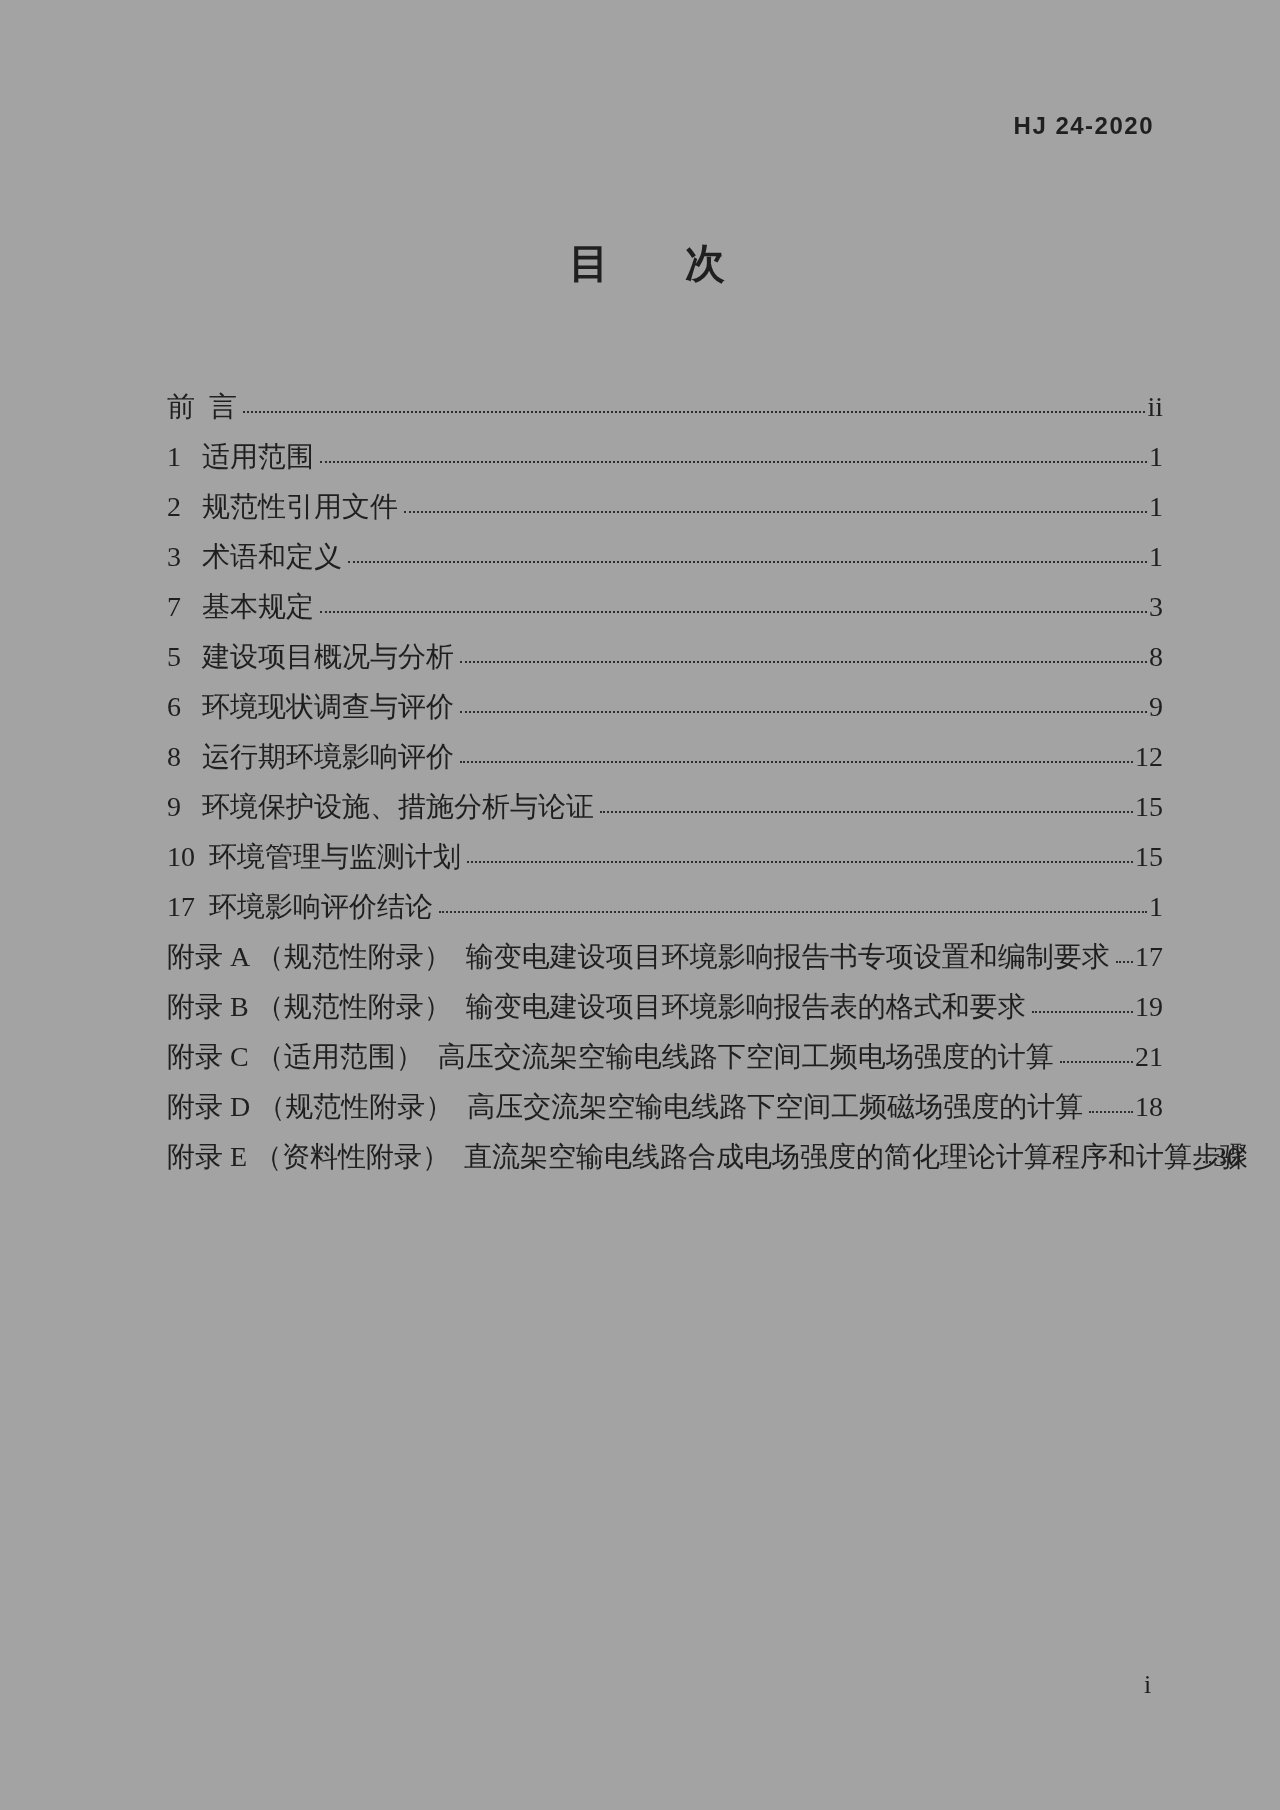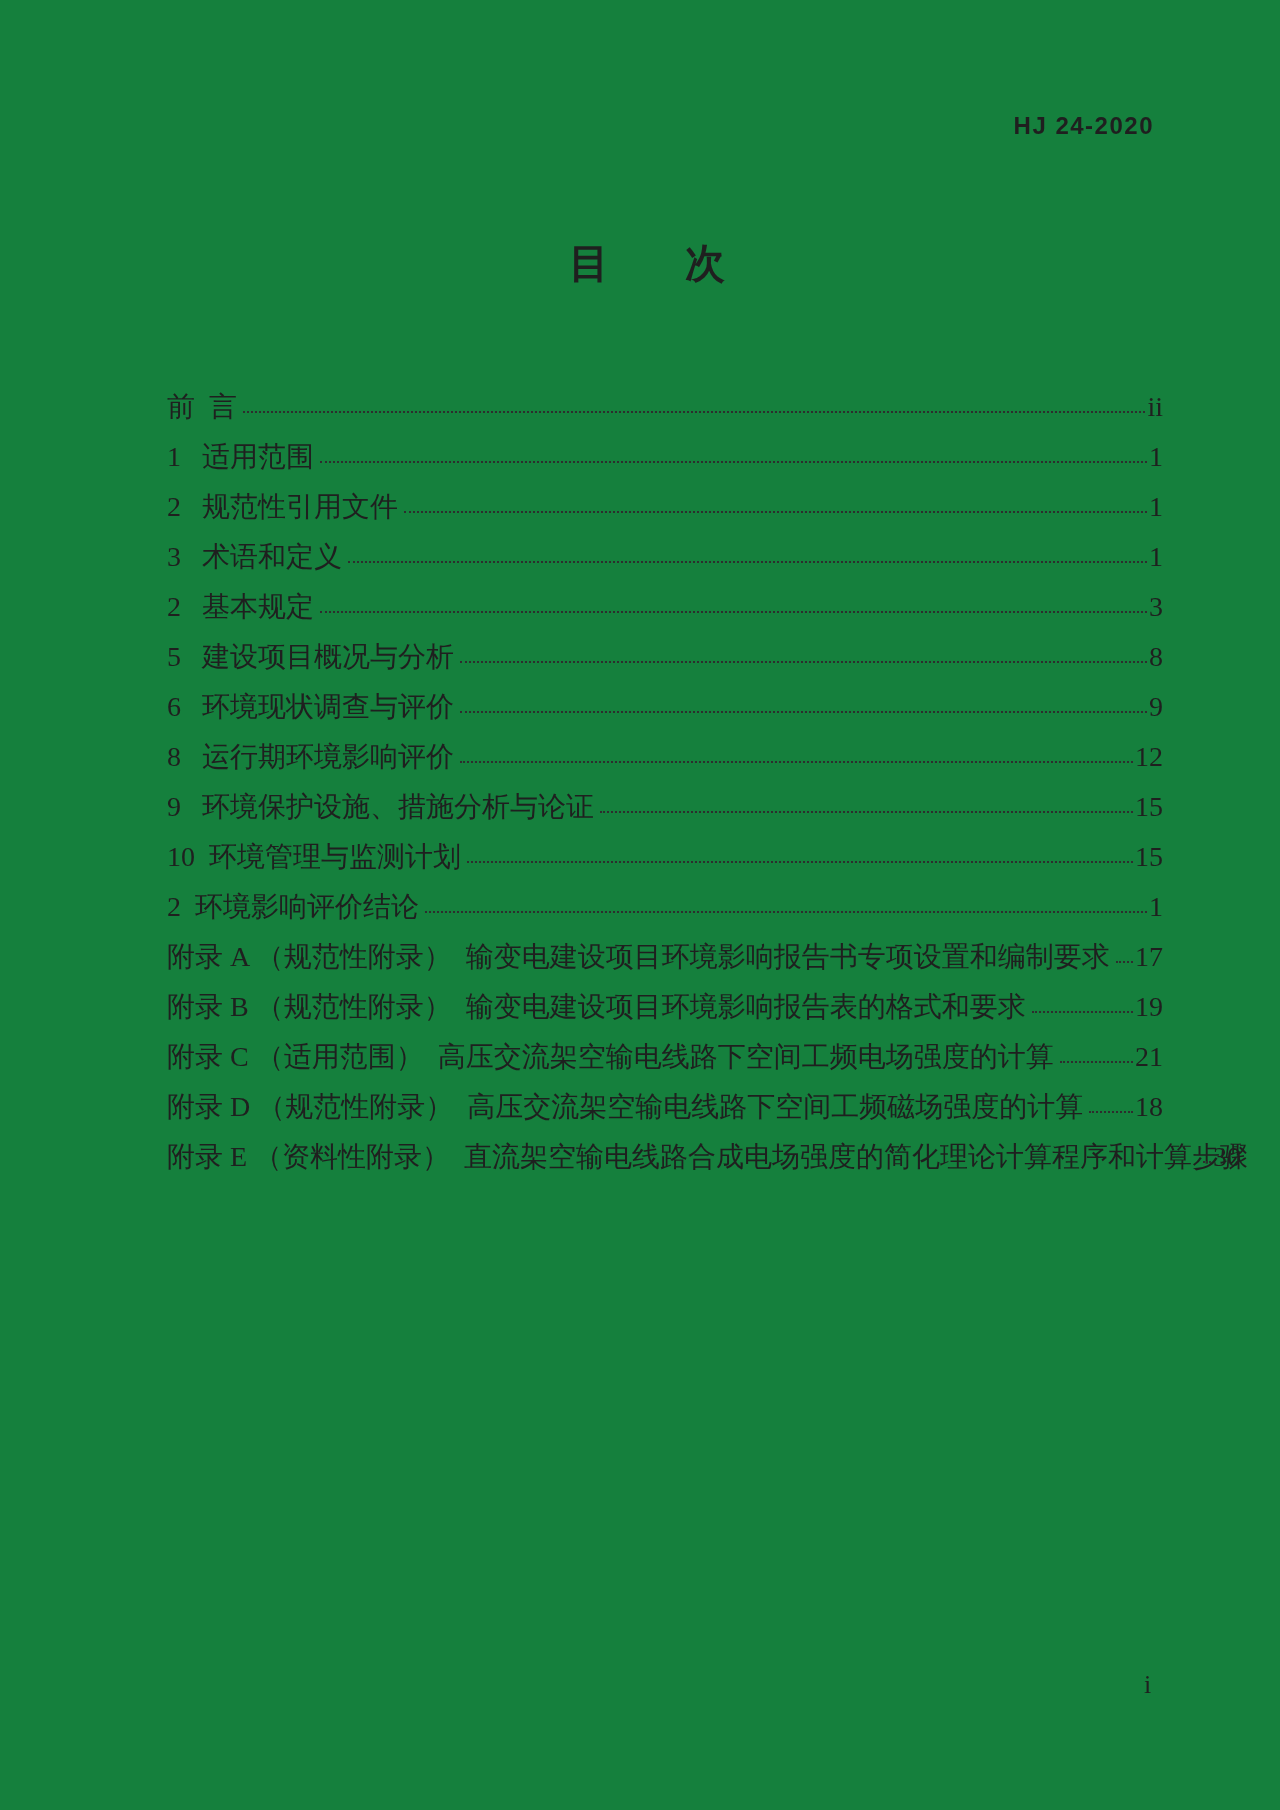--- a/index.html
+++ b/index.html
@@ -1,21 +1,21 @@
 <!DOCTYPE html>
 <html><head>
 <meta charset="utf-8">
 <style>
   html, body { margin: 0; padding: 0; background: #e8e8e8; }
   .page {
     position: relative;
     width: 1280px;
     height: 1810px;
     margin: 0 auto;
-    background: #15803d;
+    background: #a3a3a3;
     font-family: "Liberation Serif", "DejaVu Serif", serif;
     color: #1f1f1f;
     overflow: hidden;
   }
   .header-code {
     position: absolute;
     top: 112px;
     right: 126px;
     font-family: "Liberation Sans", "DejaVu Sans", sans-serif;
     font-weight: 700;
@@ -96,21 +96,21 @@
       <span class="toc-label">2   规范性引用文件</span>
       <span class="toc-dots"></span>
       <span class="toc-page">1</span>
     </div>
       <div class="toc-row">
       <span class="toc-label">3   术语和定义</span>
       <span class="toc-dots"></span>
       <span class="toc-page">1</span>
     </div>
       <div class="toc-row">
-      <span class="toc-label">2   基本规定</span>
+      <span class="toc-label">7   基本规定</span>
       <span class="toc-dots"></span>
       <span class="toc-page">3</span>
     </div>
       <div class="toc-row">
       <span class="toc-label">5   建设项目概况与分析</span>
       <span class="toc-dots"></span>
       <span class="toc-page">8</span>
     </div>
       <div class="toc-row">
       <span class="toc-label">6   环境现状调查与评价</span>
@@ -126,21 +126,21 @@
       <span class="toc-label">9   环境保护设施、措施分析与论证</span>
       <span class="toc-dots"></span>
       <span class="toc-page">15</span>
     </div>
       <div class="toc-row">
       <span class="toc-label">10  环境管理与监测计划</span>
       <span class="toc-dots"></span>
       <span class="toc-page">15</span>
     </div>
       <div class="toc-row">
-      <span class="toc-label">2  环境影响评价结论</span>
+      <span class="toc-label">17  环境影响评价结论</span>
       <span class="toc-dots"></span>
       <span class="toc-page">1</span>
     </div>
       <div class="toc-row">
       <span class="toc-label">附录 A （规范性附录）  输变电建设项目环境影响报告书专项设置和编制要求</span>
       <span class="toc-dots"></span>
       <span class="toc-page">17</span>
     </div>
       <div class="toc-row">
       <span class="toc-label">附录 B （规范性附录）  输变电建设项目环境影响报告表的格式和要求</span>

